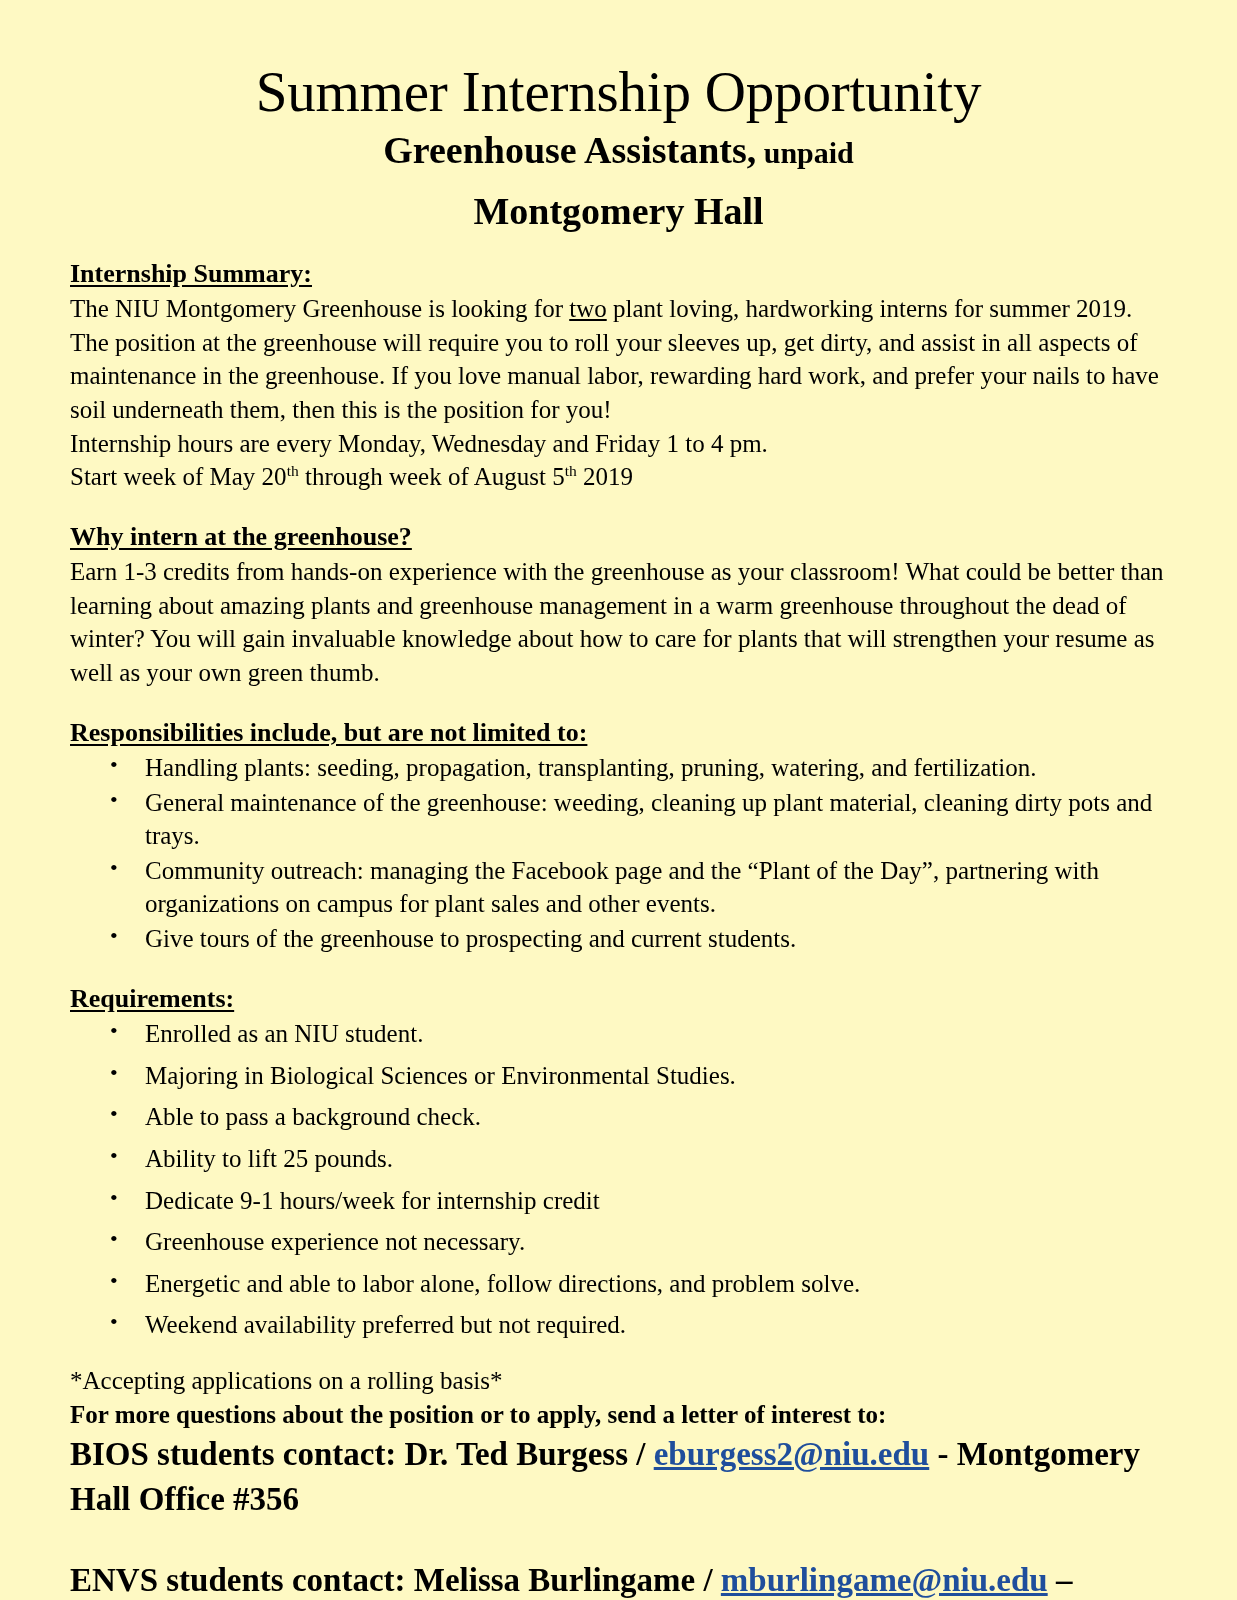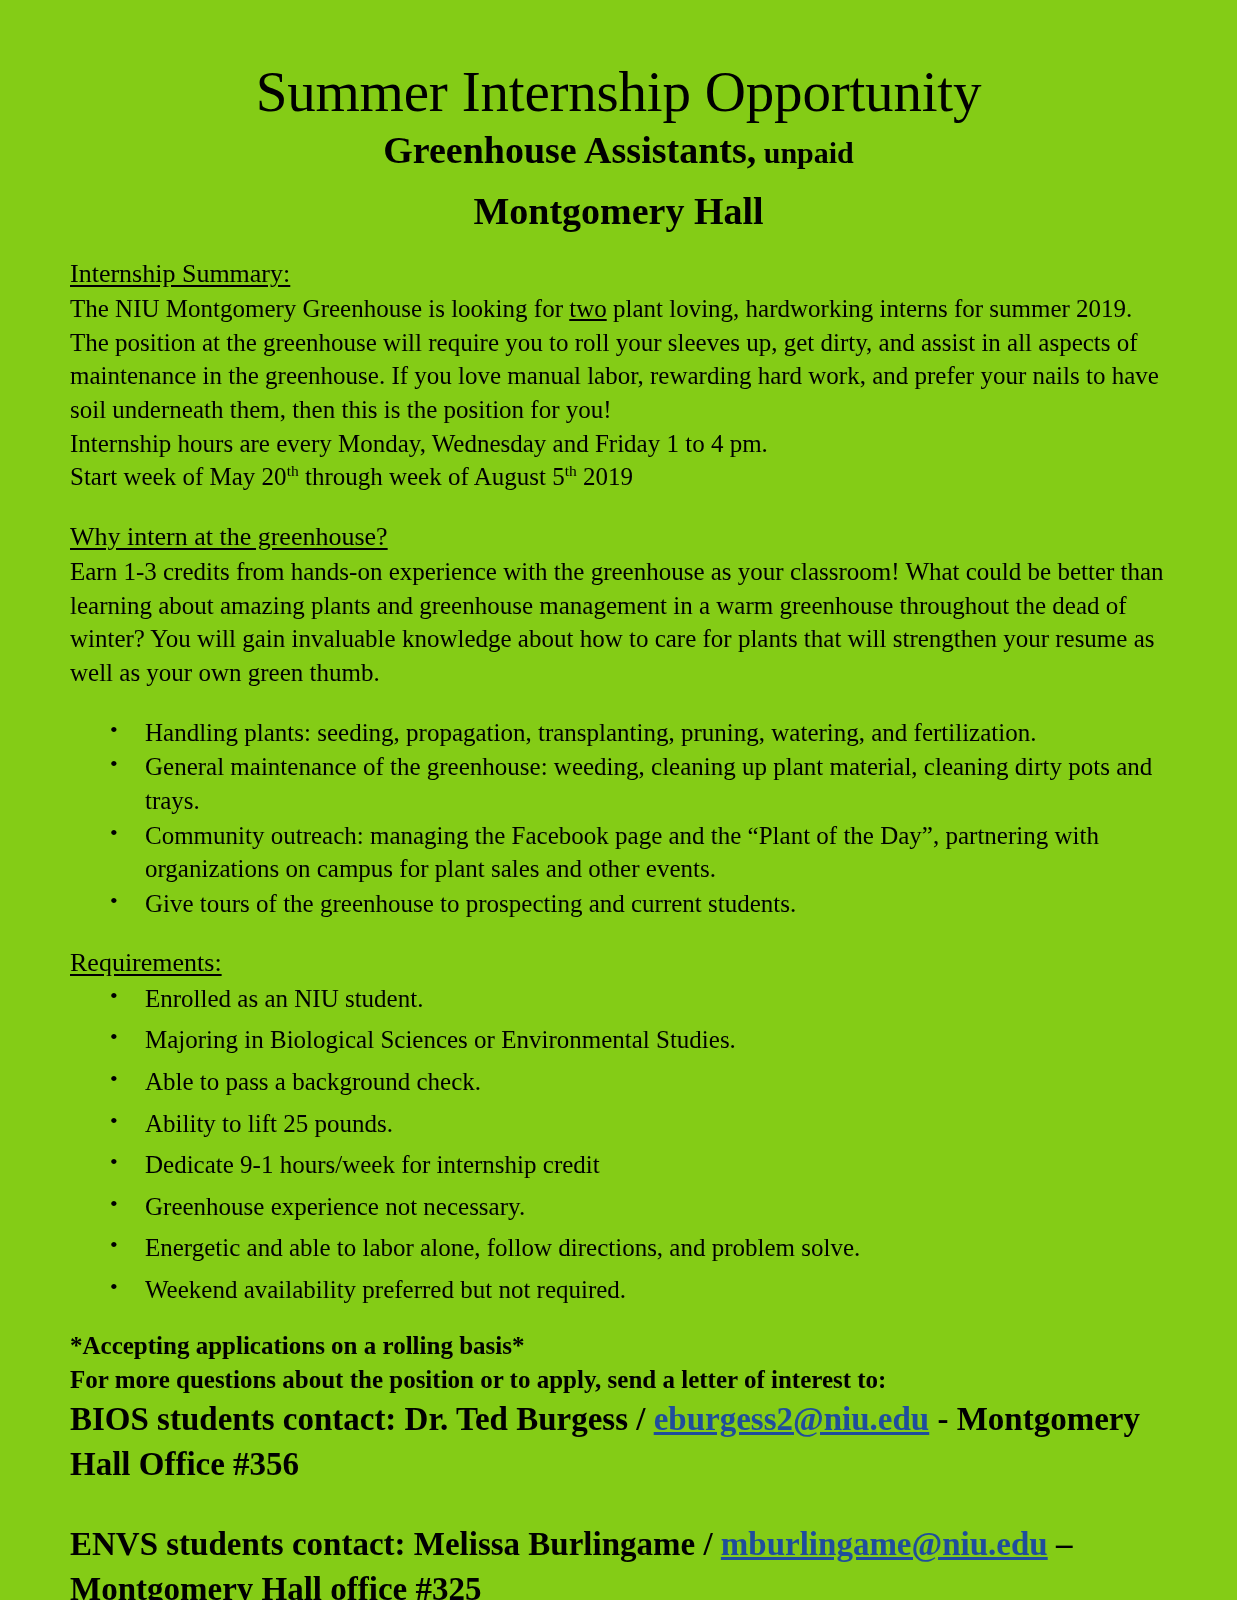--- a/index.html
+++ b/index.html
@@ -13,21 +13,21 @@
     font-family: "Liberation Serif", "DejaVu Serif", serif;
     color: #000000;
     -webkit-font-smoothing: antialiased;
   }
   .page {
     position: relative;
     width: 1237px;
     height: 1600px;
     box-sizing: border-box;
     padding: 0 70px 0 70px;
-    background: #84cc16;
+    background: #fef9c3;
     overflow: hidden;
   }
 
   
   .title-block {
     padding-top: 62px;
     text-align: center;
     line-height: 1.06;
   }
   .title-main {
@@ -56,20 +56,21 @@
   
   .section {
     margin-top: 26px;
   }
   .section-heading {
     font-size: 26px;
     text-decoration: underline;
     text-underline-offset: 3px;
     margin-bottom: 2px;
     line-height: 1.28;
+    font-weight: bold;
   }
   .para {
     font-size: 25px;
     line-height: 1.345;
     text-align: left;
   }
   .para .u { text-decoration: underline; }
   sup {
     font-size: 0.62em;
     vertical-align: super;
@@ -97,21 +98,21 @@
     top: -1px;
     font-size: 22px;
     line-height: 1.36;
   }
   ul.bullets.tight > li { margin-bottom: 8px; }
 
   
   .footer { margin-top: 22px; }
   .bold-line {
     font-size: 25px;
-    font-weight: bold;
+    font-weight: normal;
     line-height: 1.36;
   }
   .plain-line {
     font-size: 25px;
     line-height: 1.36;
     font-weight: bold;
   }
   .contact-line {
     font-size: 33px;
     font-weight: bold;
@@ -143,20 +144,21 @@
     <div class="para">Internship hours are every Monday, Wednesday and Friday 1 to 4 pm.</div>
     <div class="para"><span>Start week of May 20</span><sup>th</sup><span> through week of August 5</span><sup>th</sup><span> 2019</span></div>
   </div>
 
   <div class="section">
     <div class="section-heading">Why intern at the greenhouse?</div>
     <div class="para">Earn 1-3 credits from hands-on experience with the greenhouse as your classroom! What could be better than learning about amazing plants and greenhouse management in a warm greenhouse throughout the dead of winter? You will gain invaluable knowledge about how to care for plants that will strengthen your resume as well as your own green thumb.</div>
   </div>
 
   <div class="section">
+    <div class="section-heading">Responsibilities include, but are not limited to:</div>
     <ul class="bullets">
       <li>Handling plants: seeding, propagation, transplanting, pruning, watering, and fertilization.</li>
       <li>General maintenance of the greenhouse: weeding, cleaning up plant material, cleaning dirty pots and trays.</li>
       <li>Community outreach: managing the Facebook page and the “Plant of the Day”, partnering with organizations on campus for plant sales and other events.</li>
       <li>Give tours of the greenhouse to prospecting and current students.</li>
     </ul>
   </div>
 
   <div class="section">
     <div class="section-heading">Requirements:</div>

